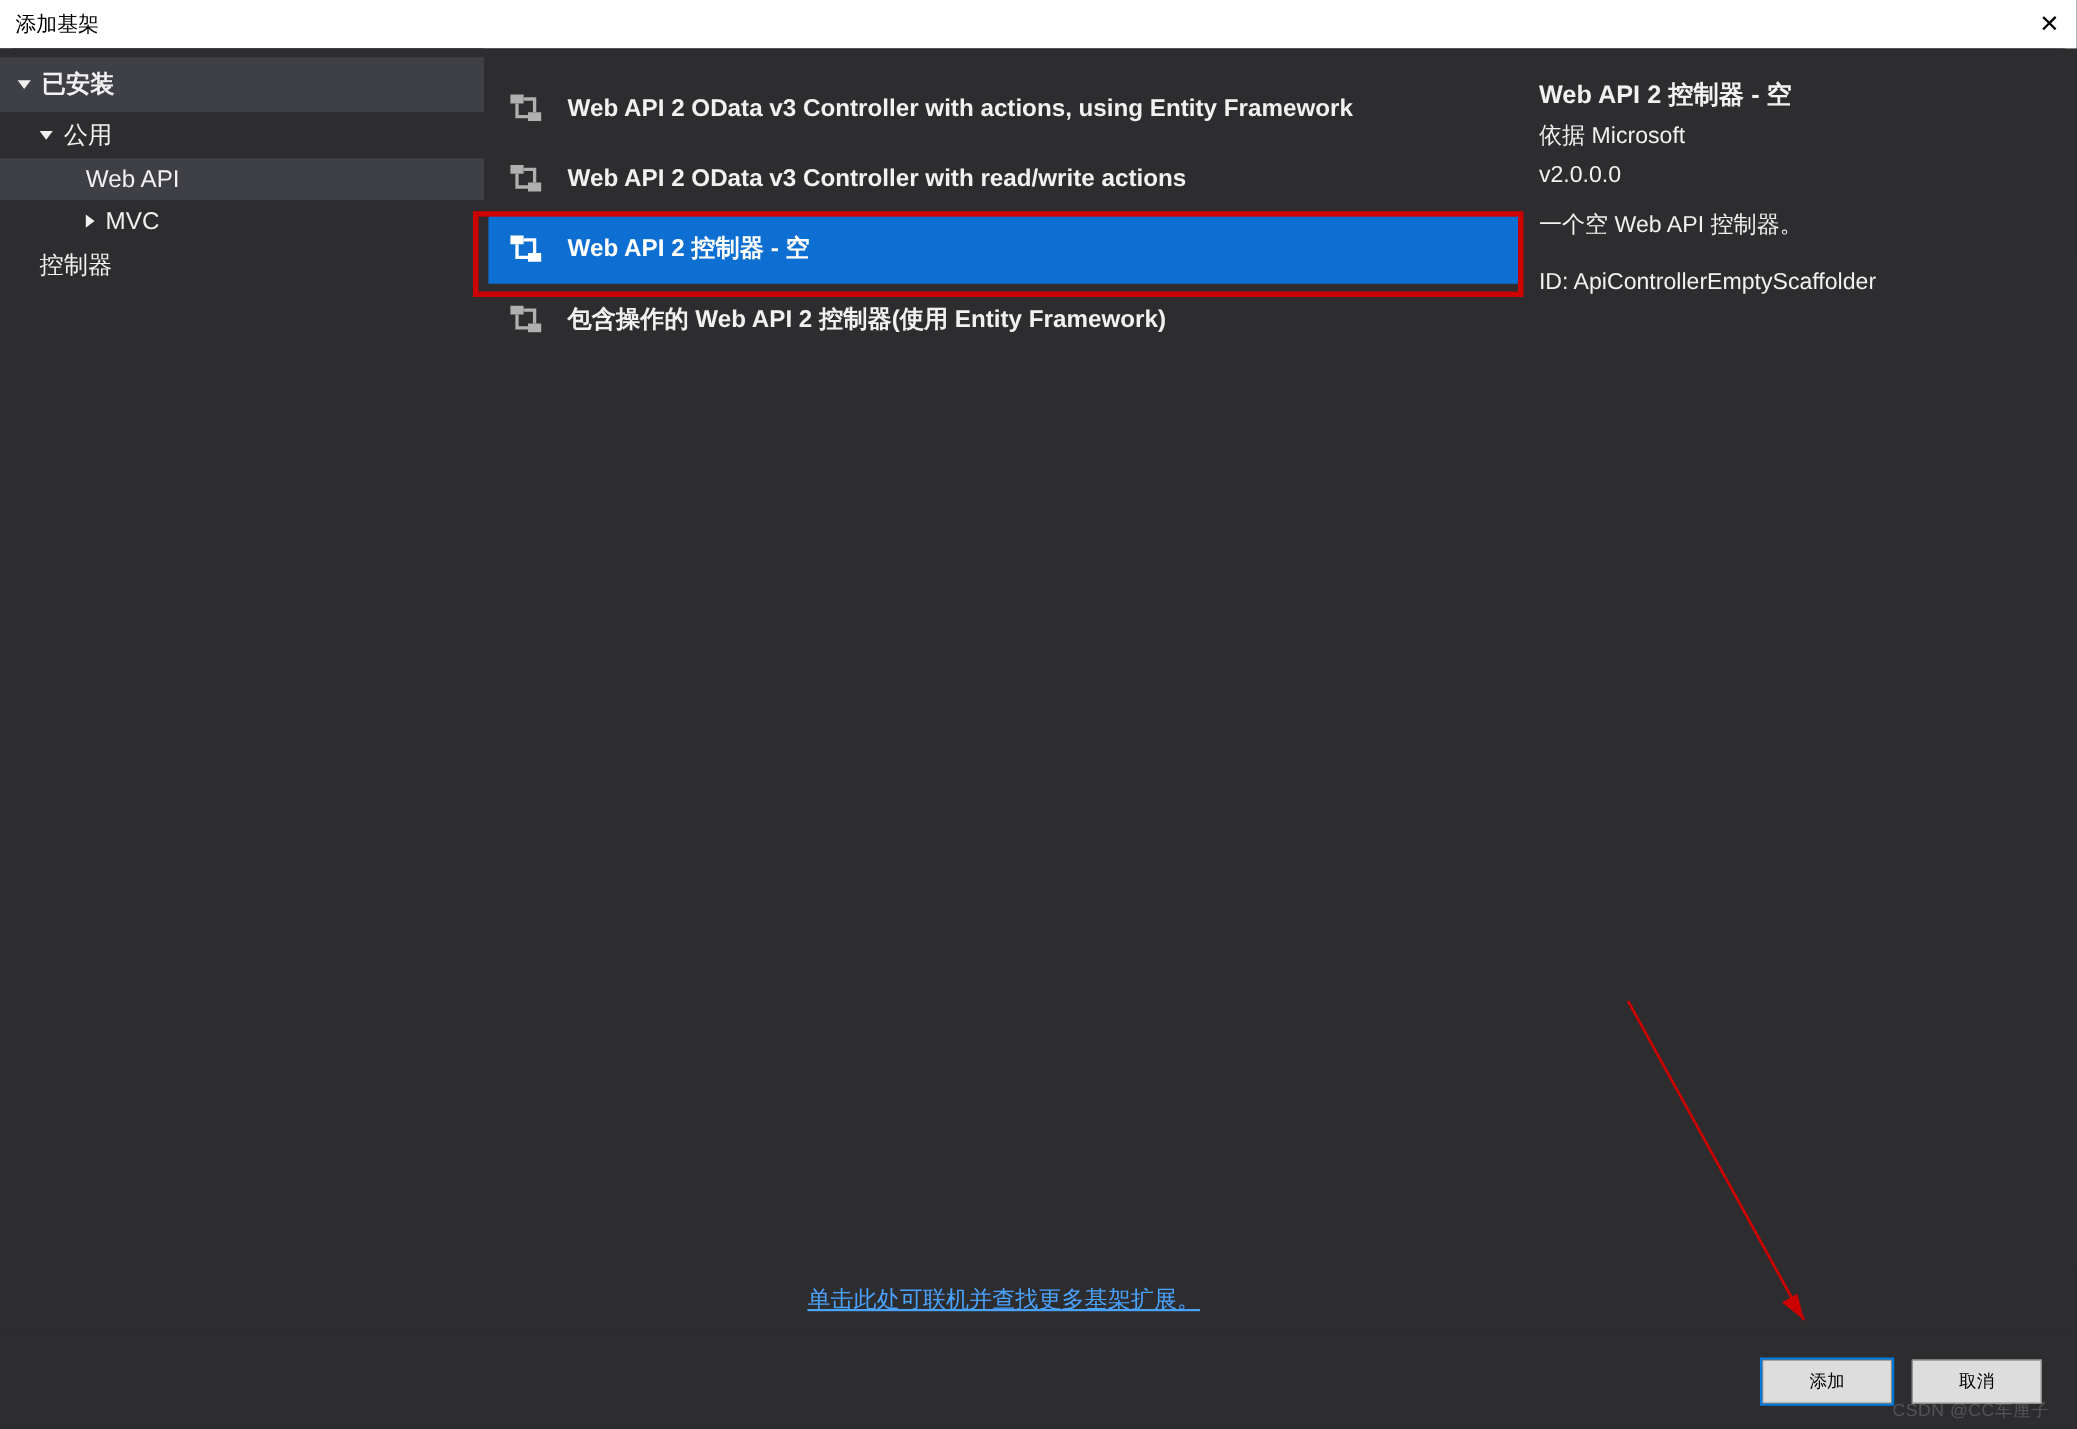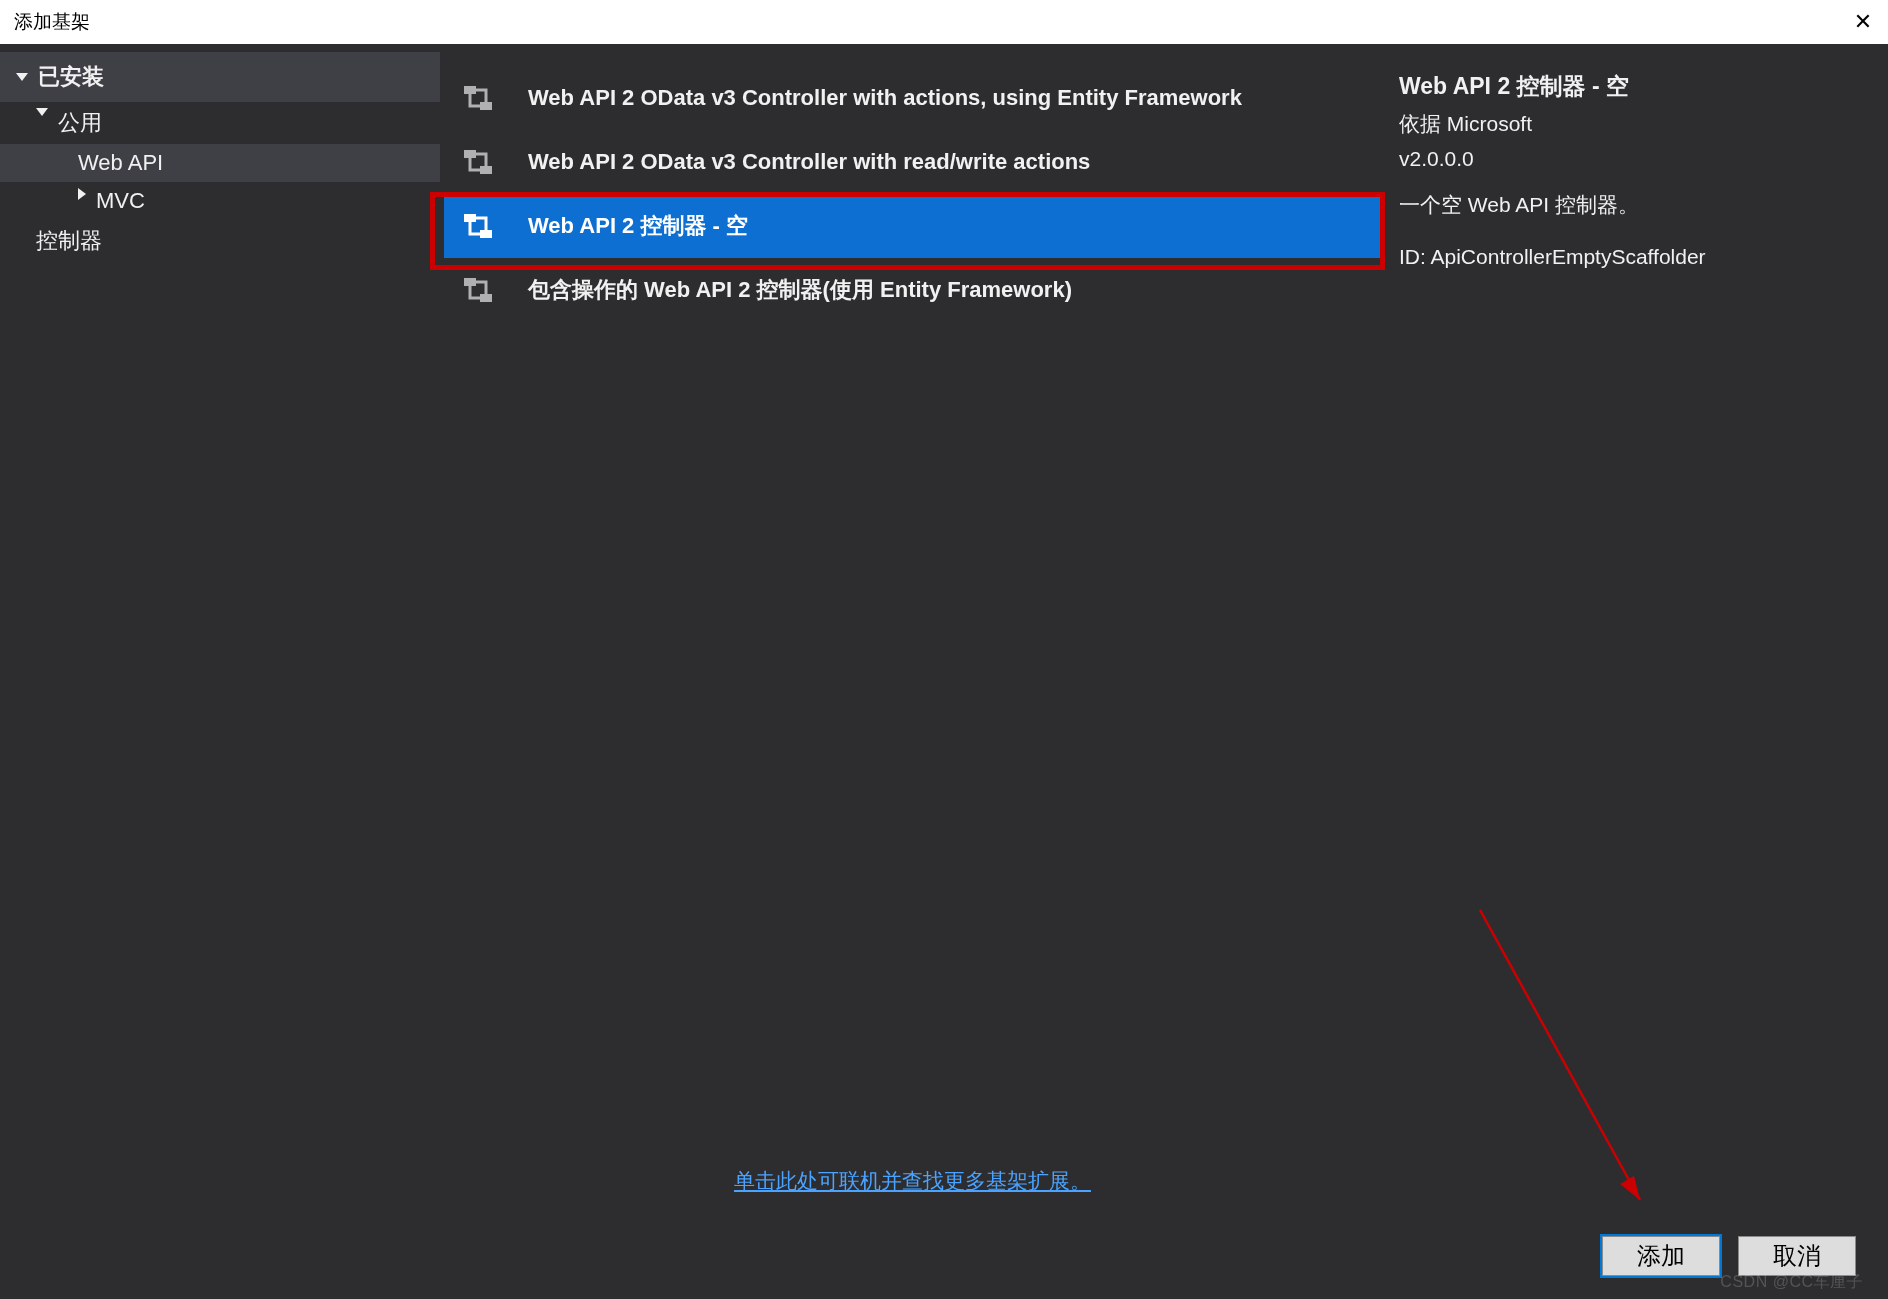--- a/index.html
+++ b/index.html
@@ -76,20 +76,21 @@
     border-top: 8px solid #f1f1f1;
   }
   .tree-caret.right {
     border-top: 6px solid transparent;
     border-bottom: 6px solid transparent;
     border-left: 8px solid #f1f1f1;
     border-right: none;
   }
   .tree-item {
     display: flex;
+    align-items: center;
     padding: 6px 16px;
     font-size: 22px;
     cursor: pointer;
     gap: 10px;
   }
   .tree-item.level1 { padding-left: 36px; }
   .tree-item.level2 { padding-left: 78px; }
   .tree-item.selected { background: #3f3f46; }
 
   
@@ -108,21 +109,21 @@
   .scaffold-item {
     display: flex;
     align-items: center;
     gap: 18px;
     padding: 12px 14px;
     font-size: 22px;
     font-weight: 600;
     cursor: pointer;
     min-height: 58px;
   }
-  .scaffold-item .label { flex: 1; line-height: 1.35; margin-left: 12px; }
+  .scaffold-item .label { flex: 1; line-height: 1.35; }
   .scaffold-item.selected {
     background: #0e6fd2;
     color: #ffffff;
   }
   .highlight-box {
     position: absolute;
     border: 5px solid #cc0000;
     pointer-events: none;
   }
   .scaffold-icon {
@@ -161,21 +162,21 @@
     padding: 0 32px;
     gap: 18px;
     background: #2d2d30;
   }
   .btn {
     min-width: 118px;
     height: 40px;
     background: #dddddd;
     color: #000;
     border: 1px solid #8a8a8a;
-    font-size: 24px;
+    font-size: 16px;
     cursor: pointer;
     display: flex;
     align-items: center;
     justify-content: center;
   }
   .btn.primary { outline: 2px solid #0078d7; }
 
   
   .arrow-annot {
     position: absolute;

